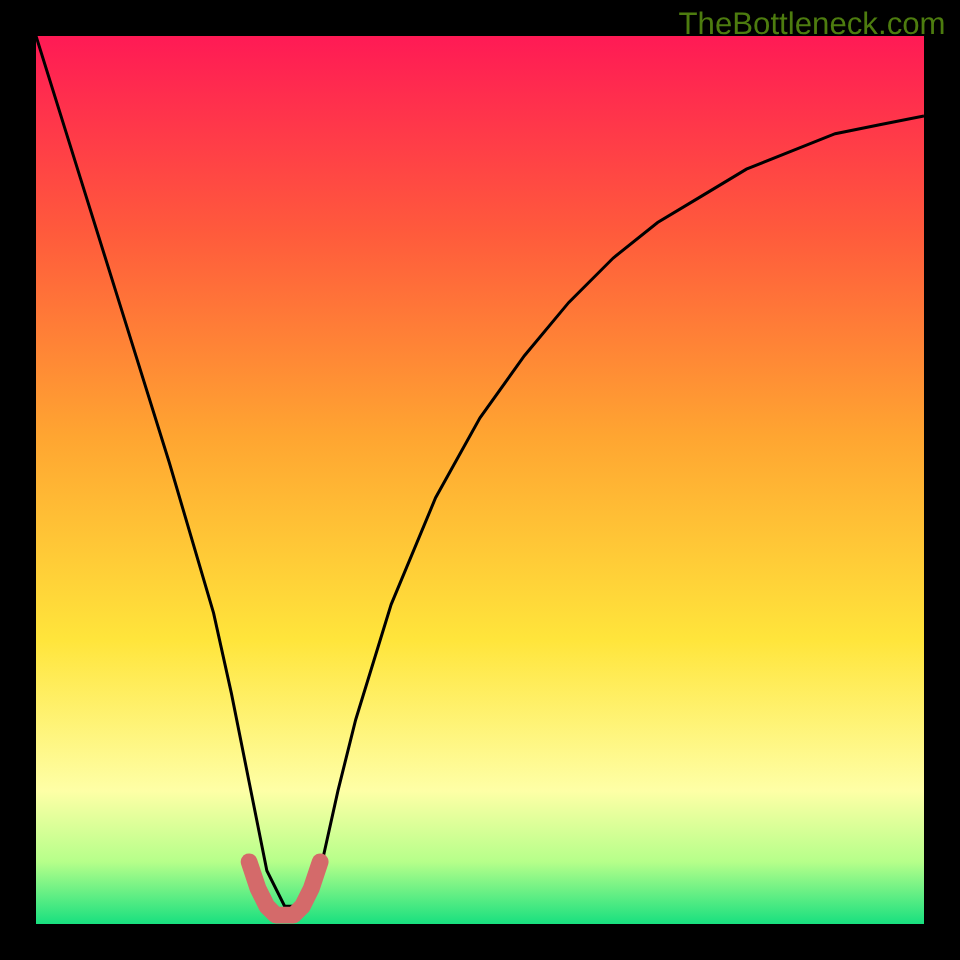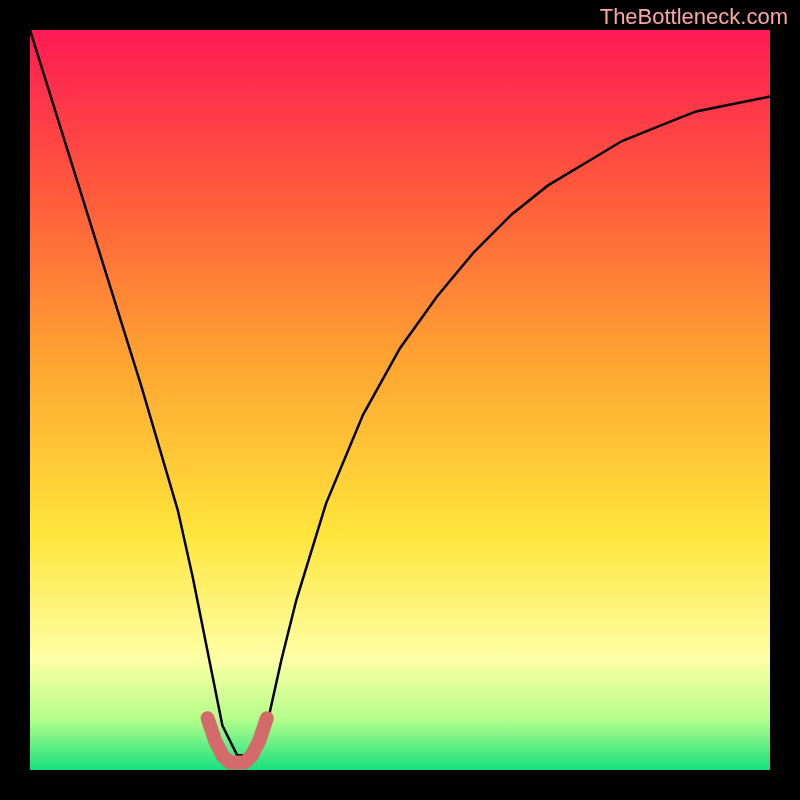--- a/index.html
+++ b/index.html
@@ -8,22 +8,22 @@
     width: 800px;
     height: 800px;
     background: #000;
     position: relative;
     font-family: Arial, sans-serif;
   }
   .watermark {
     position: absolute;
     top: 4px;
     right: 12px;
-    color: #fca5a5;
-    font-size: 22px;
+    color: #4d7c0f;
+    font-size: 26px;
     z-index: 10;
   }
   .frame {
     position: absolute;
     left: 30px;
     top: 30px;
     width: 740px;
     height: 740px;
     background: #000;
   }

